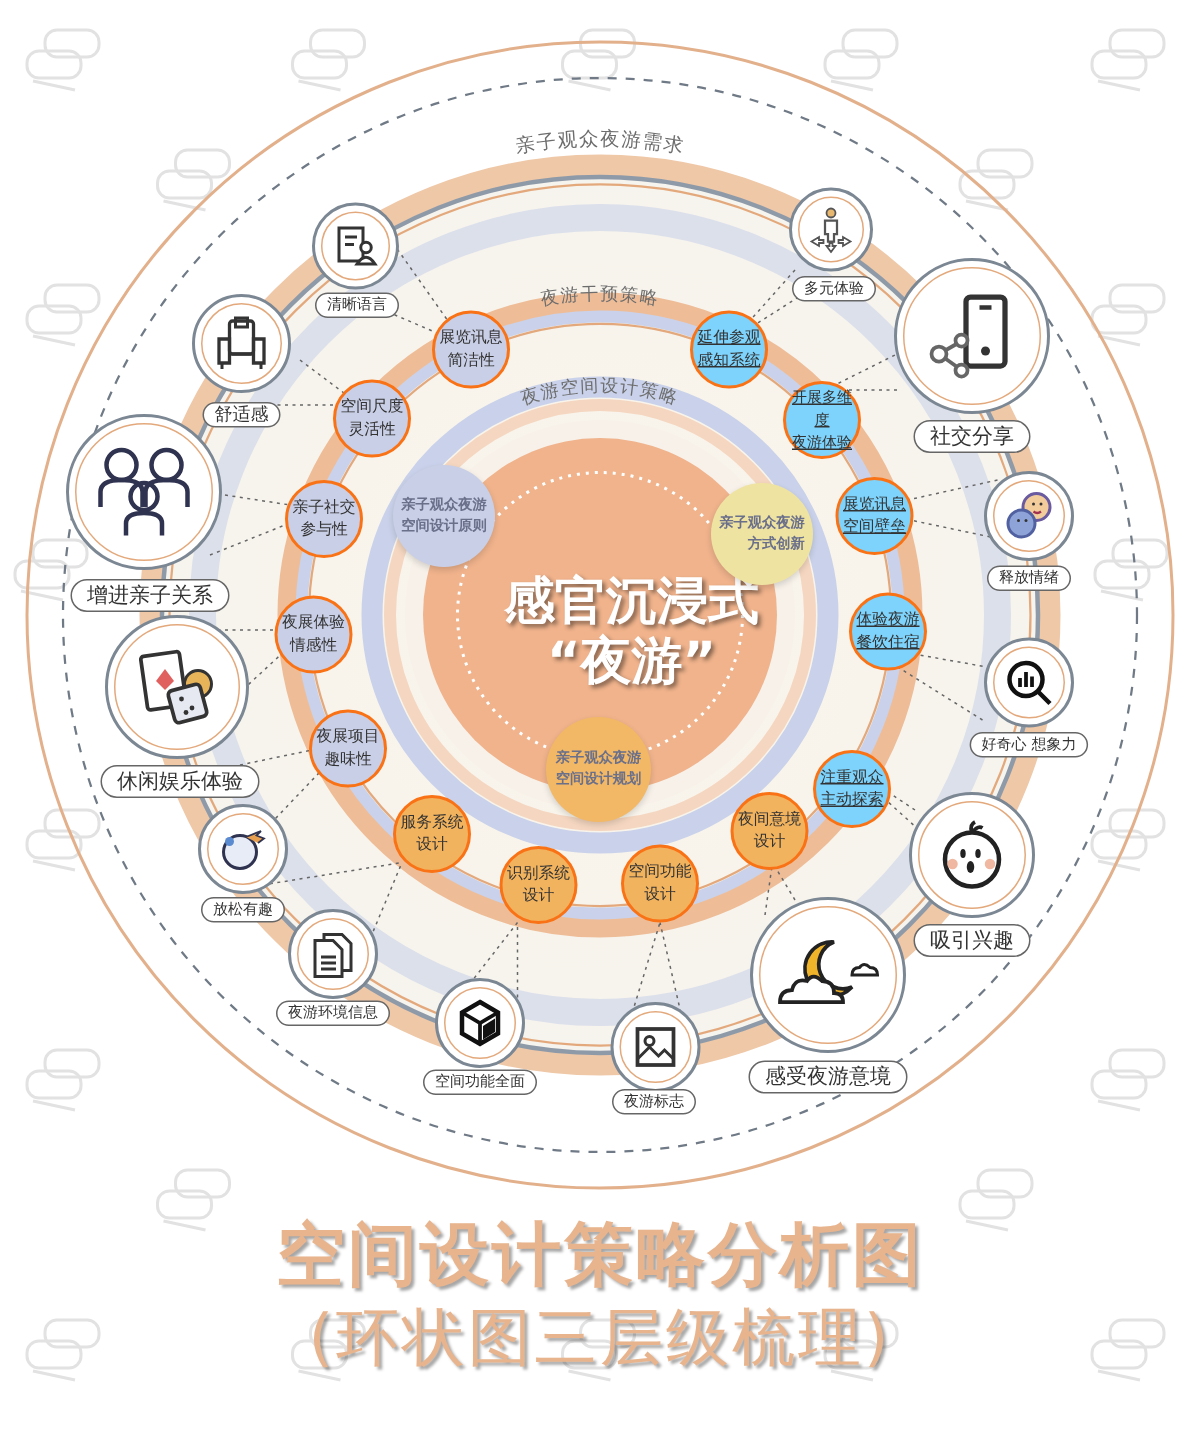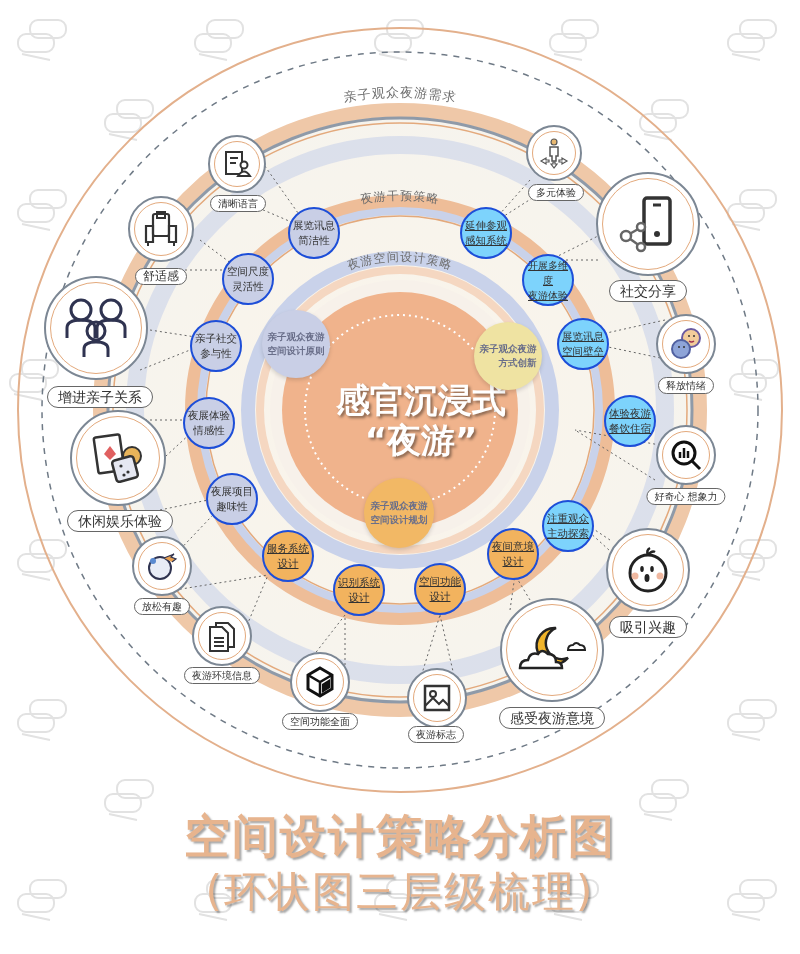--- a/index.html
+++ b/index.html
@@ -1,24 +1,24 @@
 <!DOCTYPE html>
 <html><head>
 <meta charset="utf-8">
 <style>
   html, body { margin:0; padding:0; }
   body { width:800px; height:954px; background:#ffffff; position:relative; overflow:hidden;
          font-family:"DejaVu Sans", sans-serif; }
   .layer { position:absolute; left:0; top:0; width:800px; height:954px; }
-  .node { position:absolute; border-radius:50%; border:2px solid #1d4ed8; box-sizing:border-box;
+  .node { position:absolute; border-radius:50%; border:2px solid #f97316; box-sizing:border-box;
           display:flex; align-items:center; justify-content:center; text-align:center;
           font-size:10.5px; line-height:15px; color:#333; }
   .node.blue { background:#c9cfe6; }
   .node.yellow { background:#7dd3fc;text-decoration:underline; }
-  .node.orange { background:#f2b35e;text-decoration:underline; }
+  .node.orange { background:#f2b35e; }
   .icon-circle { position:absolute; border-radius:50%; background:#fff; border:2px solid #7c8794;
                  box-sizing:border-box; display:flex; align-items:center; justify-content:center; }
   .icon-circle::after { content:""; position:absolute; inset:4px; border-radius:50%; border:1.5px solid #e3a97c; }
   .pill { position:absolute; background:#fff; border:1.5px solid #666; border-radius:12px;
           font-size:10px; color:#333; padding:0 7px; line-height:15px; white-space:nowrap;
           transform:translateX(-50%); }
   .pill.big { font-size:14px; line-height:20px; padding:0 10px; border-radius:14px; }
   .ring-label { font-size:13px; fill:#6d6d6d; letter-spacing:1px; }
   .inner-node { position:absolute; border-radius:50%; display:flex; align-items:center; justify-content:center;
                 text-align:right; font-size:9.5px; line-height:14px; font-weight:bold; color:#6a6f8a;
@@ -195,21 +195,21 @@
       <div>开展多维度</div>
       <div>夜游体验</div>
     </div>
   </div>
 <div class="node yellow" style="left:557px;top:318px;width:52px;height:52px;">
     <div>
       <div>展览讯息</div>
       <div>空间壁垒</div>
     </div>
   </div>
-<div class="node yellow" style="left:566px;top:395px;width:52px;height:52px;margin-left:38px;">
+<div class="node yellow" style="left:566px;top:395px;width:52px;height:52px;">
     <div>
       <div>体验夜游</div>
       <div>餐饮住宿</div>
     </div>
   </div>
 <div class="node yellow" style="left:542px;top:500px;width:52px;height:52px;text-align:right;">
     <div>
       <div>注重观众</div>
       <div>主动探索</div>
     </div>

